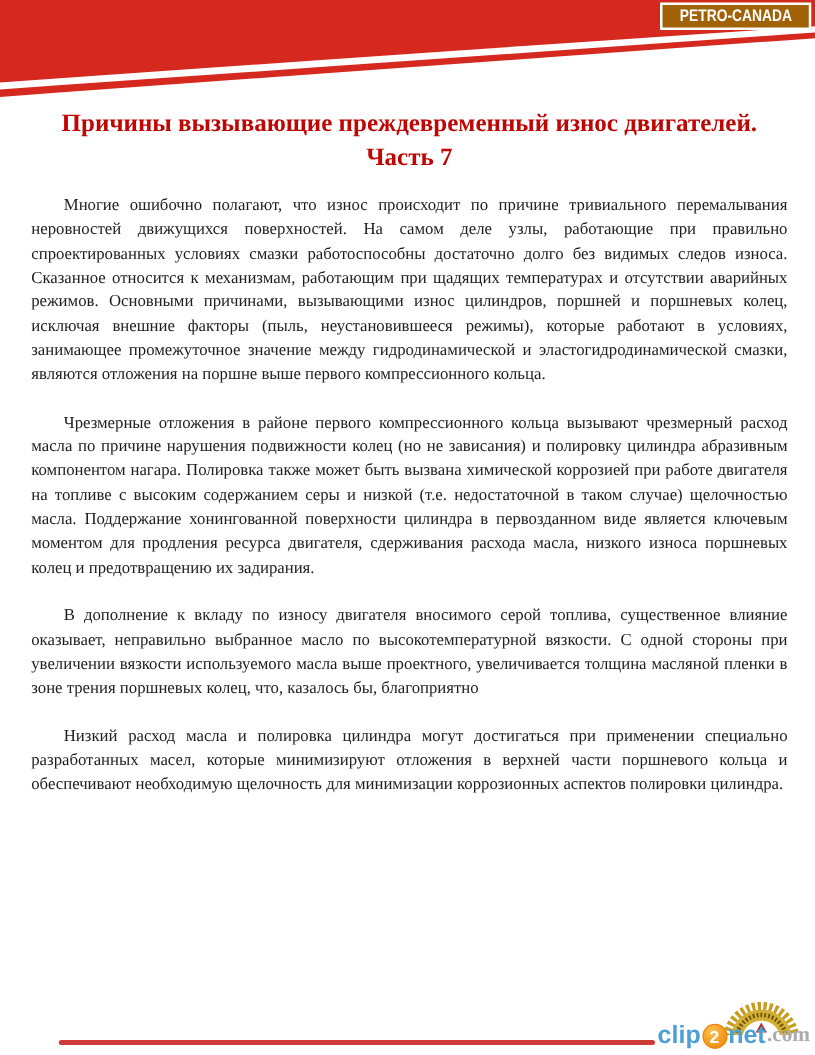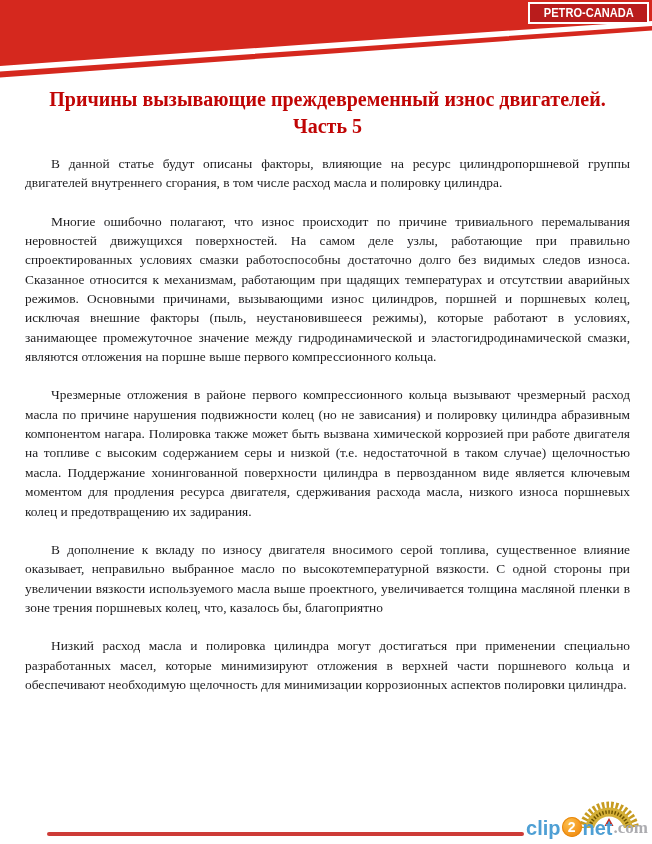--- a/index.html
+++ b/index.html
@@ -8,21 +8,21 @@
     width:652px;height:844px;
     background:#ffffff;
     overflow:hidden;
     font-family:"Liberation Serif","DejaVu Serif",serif;
     margin:0 auto;
   }
   
   .swoosh{position:absolute;top:0;left:0;width:652px;height:85px;display:block;}
   .brand{
     position:absolute;top:2px;right:3px;
-    background:#b91c1c;
+    background:#a16207;
     border:2px solid #ffffff;
     padding:1px 4px 2px;
     display:flex;align-items:center;justify-content:center;
   }
   .brand-text{
     color:#ffffff;
     font-family:"Liberation Sans","DejaVu Sans",sans-serif;
     font-weight:700;
     font-size:13.5px;
     letter-spacing:0px;
@@ -53,21 +53,21 @@
   .footer-rule{
     position:absolute;
     left:47px;top:832px;
     width:477px;height:4px;
     border-radius:2px;
     background:#cd3b37;
   }
   .seal{position:absolute;right:13px;top:792px;width:60px;height:36px;}
   .clip2net{
     position:absolute;right:4px;top:817px;
-    display:flex;align-items:flex-start;
+    display:flex;align-items:flex-end;
     font-family:"Liberation Sans","DejaVu Sans",sans-serif;
     font-weight:700;
     line-height:22px;
     white-space:nowrap;
   }
   .clip2net .w-clip,.clip2net .w-net{color:#4e9fd4;font-size:20px;}
   .clip2net .w-two{
     display:inline-block;
     width:20px;height:20px;
     margin:0 1px;
@@ -88,22 +88,21 @@
   <svg class="swoosh" viewBox="0 0 652 85" preserveAspectRatio="none">
     <path d="M0,0 H652 V21 Q310,44 0,66 Z" fill="#d5281e"></path>
     <path d="M0,71.5 Q310,50 652,26 L652,30.5 Q310,55 0,77.5 Z" fill="#d5281e"></path>
   </svg>
 
   <div class="brand">
     <span class="brand-text">PETRO-CANADA</span>
   </div>
 
   <div class="content">
-    <h1 class="title">Причины вызывающие преждевременный износ двигателей. Часть 5</h1>
-    <p>В данной статье будут описаны факторы, влияющие на ресурс цилиндропоршневой группы двигателей внутреннего сгорания, в том числе расход масла и полировку цилиндра.</p>
+    <h1 class="title">Причины вызывающие преждевременный износ двигателей. Часть 7</h1>
     <p>Многие ошибочно полагают, что износ происходит по причине тривиального перемалывания неровностей движущихся поверхностей. На самом деле узлы, работающие при правильно спроектированных условиях смазки работоспособны достаточно долго без видимых следов износа. Сказанное относится к механизмам, работающим при щадящих температурах и отсутствии аварийных режимов. Основными причинами, вызывающими износ цилиндров, поршней и поршневых колец, исключая внешние факторы (пыль, неустановившееся режимы), которые работают в условиях, занимающее промежуточное значение между гидродинамической и эластогидродинамической смазки, являются отложения на поршне выше первого компрессионного кольца.</p>
     <p>Чрезмерные отложения в районе первого компрессионного кольца вызывают чрезмерный расход масла по причине нарушения подвижности колец (но не зависания) и полировку цилиндра абразивным компонентом нагара. Полировка также может быть вызвана химической коррозией при работе двигателя на топливе с высоким содержанием серы и низкой (т.е. недостаточной в таком случае) щелочностью масла. Поддержание хонингованной поверхности цилиндра в первозданном виде является ключевым моментом для продления ресурса двигателя, сдерживания расхода масла, низкого износа поршневых колец и предотвращению их задирания.</p>
     <p>В дополнение к вкладу по износу двигателя вносимого серой топлива, существенное влияние оказывает, неправильно выбранное масло по высокотемпературной вязкости. С одной стороны при увеличении вязкости используемого масла выше проектного, увеличивается толщина масляной пленки в зоне трения поршневых колец, что, казалось бы, благоприятно</p>
     <p>Низкий расход масла и полировка цилиндра могут достигаться при применении специально разработанных масел, которые минимизируют отложения в верхней части поршневого кольца и обеспечивают необходимую щелочность для минимизации коррозионных аспектов полировки цилиндра.</p>
   </div>
 
   <div class="footer-rule"></div>
 
   <svg class="seal" viewBox="0 0 60 36">
     <circle cx="30" cy="40" r="27" fill="none" stroke="#c79b20" stroke-width="7" stroke-dasharray="2.6 2"></circle>

